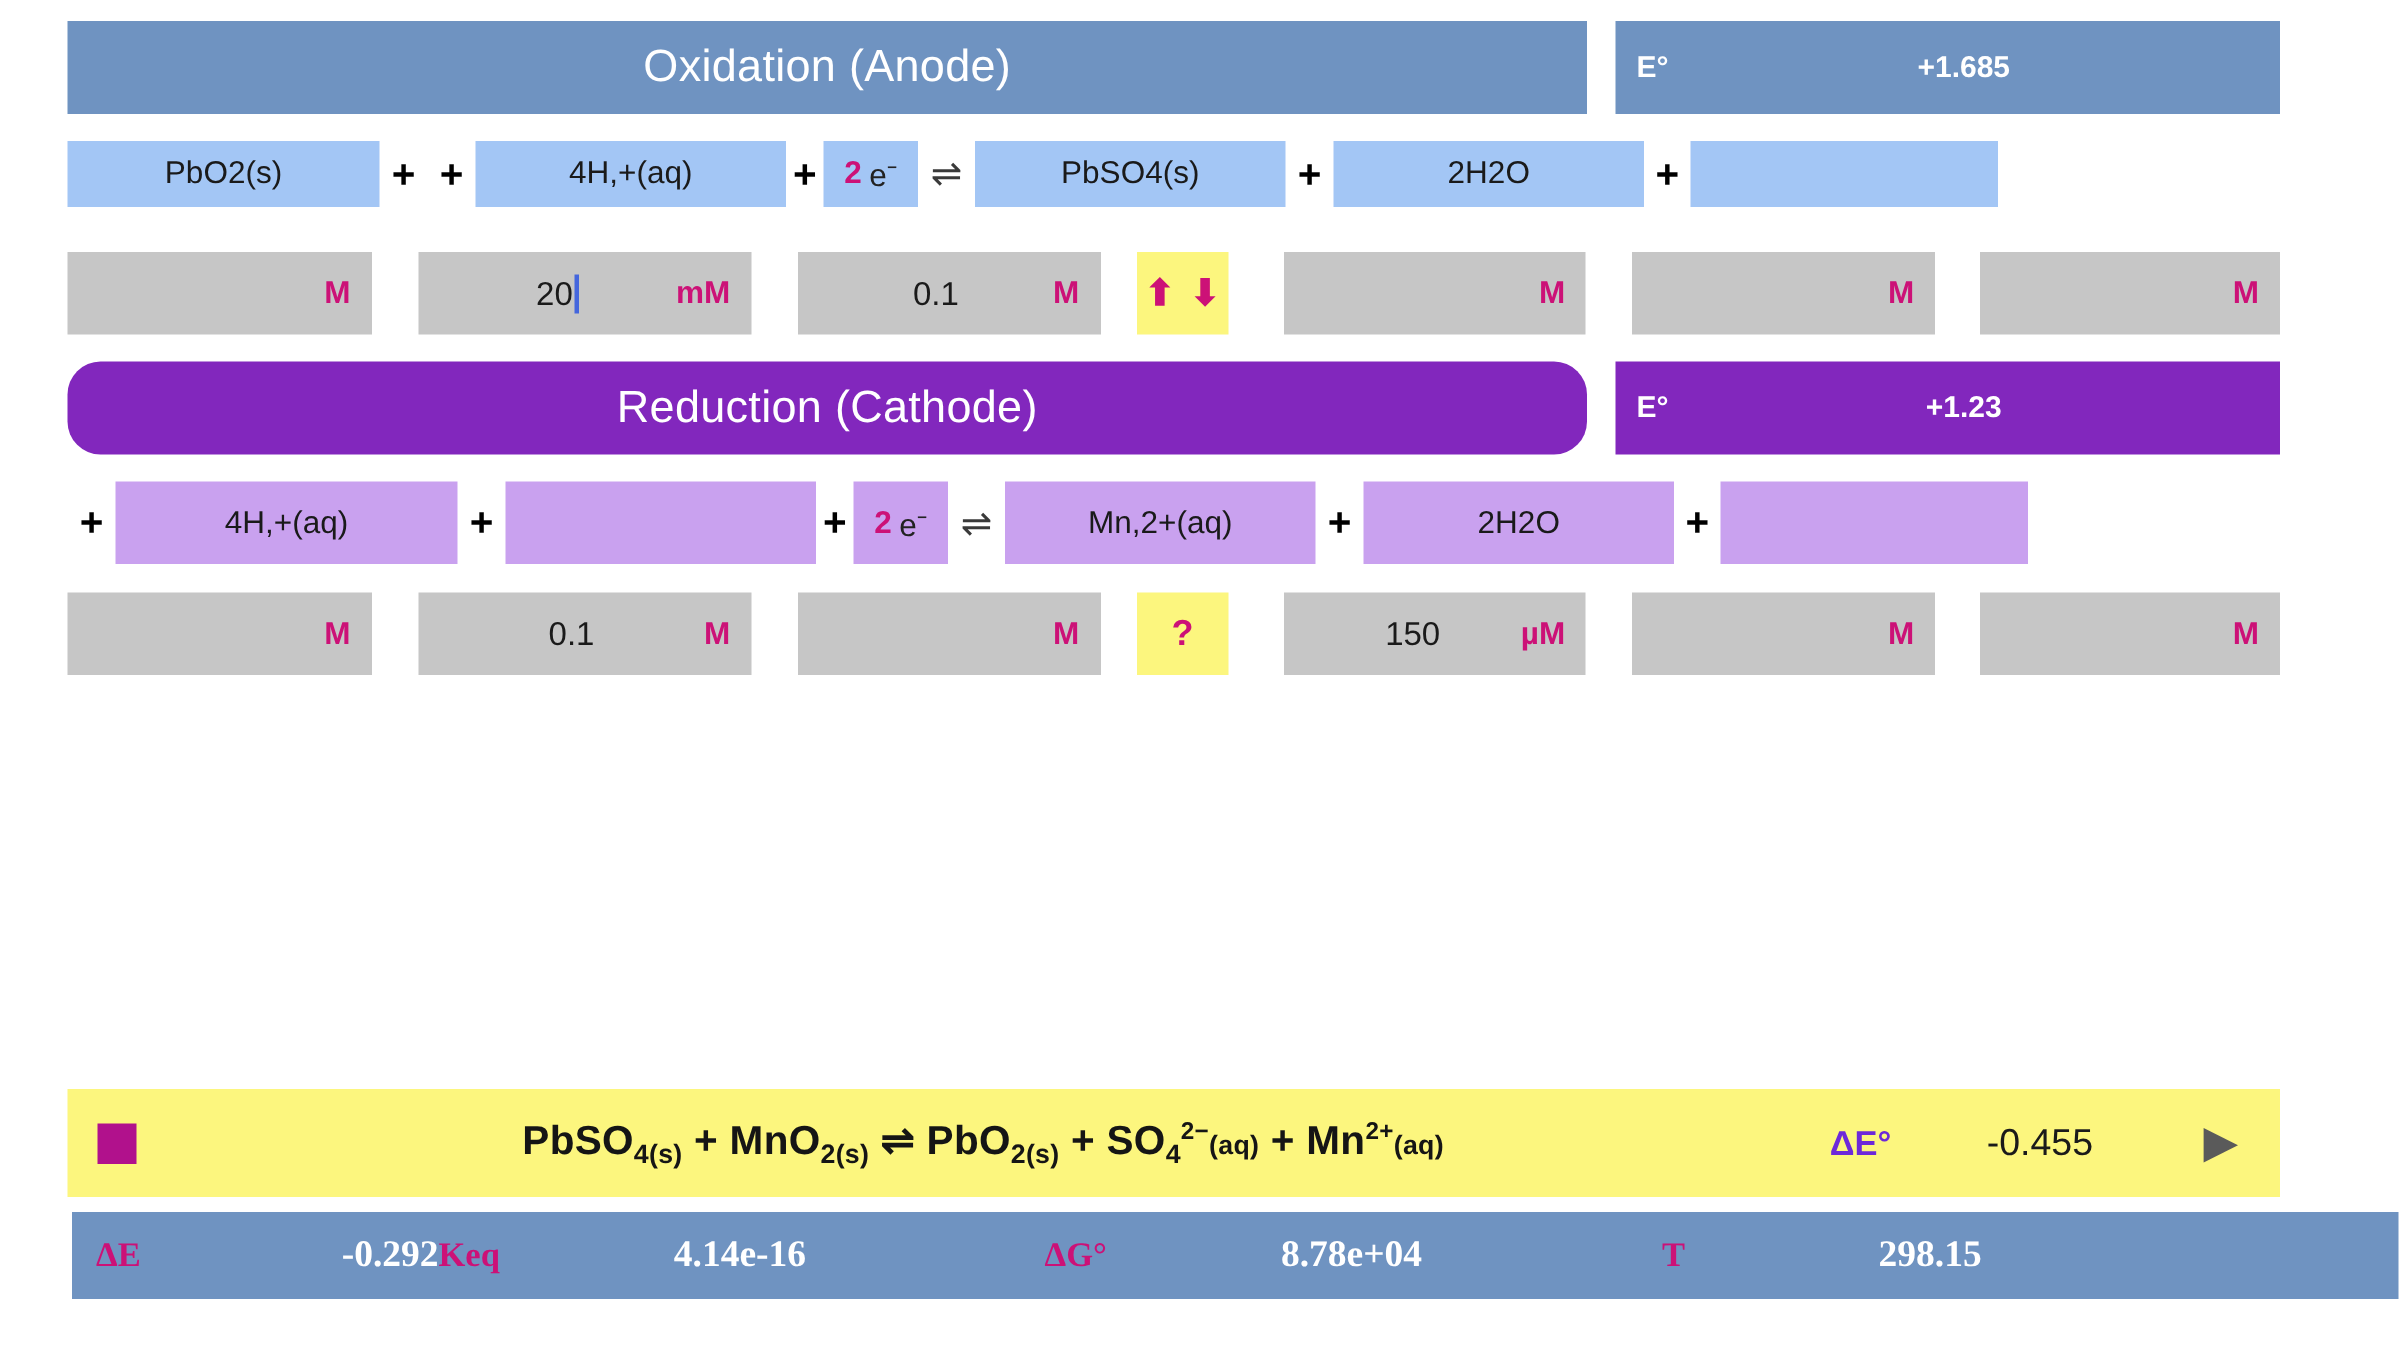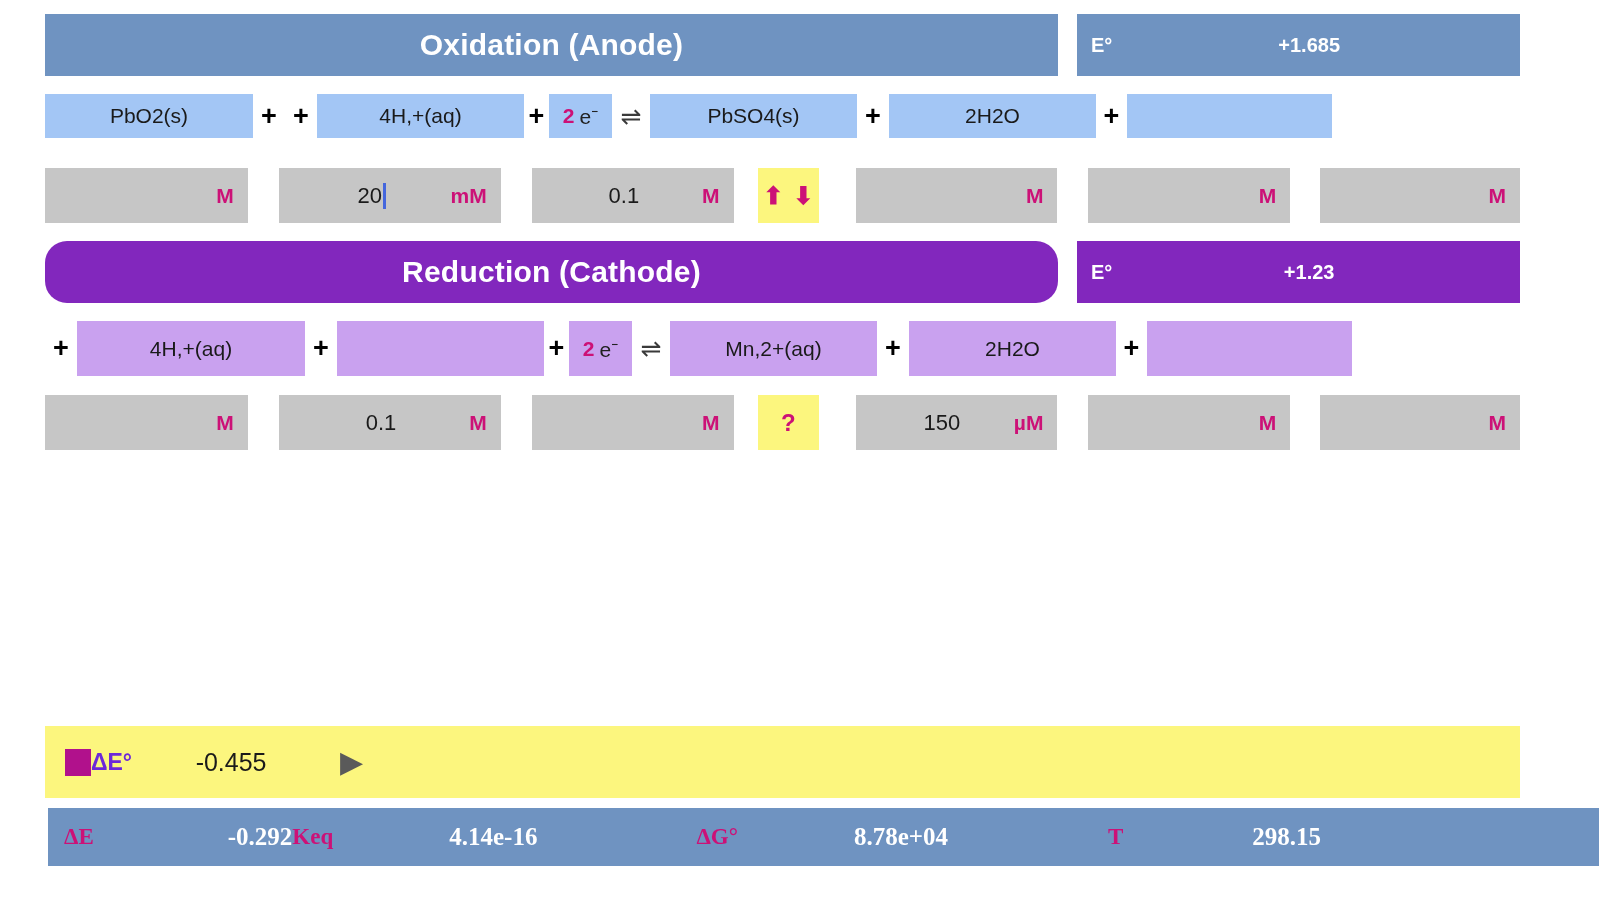--- a/index.html
+++ b/index.html
@@ -10,21 +10,21 @@
     overflow: hidden;
   }
   .page { position: relative; width: 1599px; height: 900px; background:#fff; }
 
   
   .row { position: absolute; display: flex; align-items: stretch; }
 
   
   .band-title {
     display: flex; align-items: center; justify-content: center;
-    color: #ffffff; font-weight: bold; font-size: 30px;
+    color: #ffffff; font-weight: normal; font-size: 30px;
     letter-spacing: 0.2px;
   }
   .band-e {
     display: flex; align-items: center;
     color: #ffffff; font-size: 20px; font-weight: bold;
     padding: 0 14px;
   }
   .band-e .eLabel { flex: 0 0 auto; }
   .band-e .eVal { flex: 1 1 auto; text-align: center; font-weight: bold; }
 
@@ -225,20 +225,23 @@
     </div>
     <div style="width:31px;"></div>
     <div class="vcell" style="width:205px;">
       <span class="num"></span>
       <span class="unit">M</span>
     </div>
   </div>
 
   <div class="summary" style="left:45px; top:726px; width:1475px; height:72px;">
     <div class="sq-marker"></div>
+    <div class="eqn">
+      <span>PbSO</span><sub>4(s)</sub><span> + MnO</span><sub>2(s)</sub><span> ⇌ </span><span>PbO</span><sub>2(s)</sub><span> + SO</span><sub>4</sub><sup>2−</sup><span class="st">(aq)</span><span> + Mn</span><sup>2+</sup><span class="st">(aq)</span>
+    </div>
     <span class="de-label">ΔE°</span>
     <span class="de-val">-0.455</span>
     <span class="play">▶</span>
   </div>
 
   <div class="statusbar" style="left:48px; top:808px; width:1594px; height:58px;font-family:Liberation Serif, serif;">
     <span class="st-label" style="margin-left:16px;">ΔE</span>
     <span class="st-val" style="margin-left:134px;">-0.292</span>
     <span class="st-label" style="">Keq</span>
     <span class="st-val" style="margin-left:116px;">4.14e-16</span>

